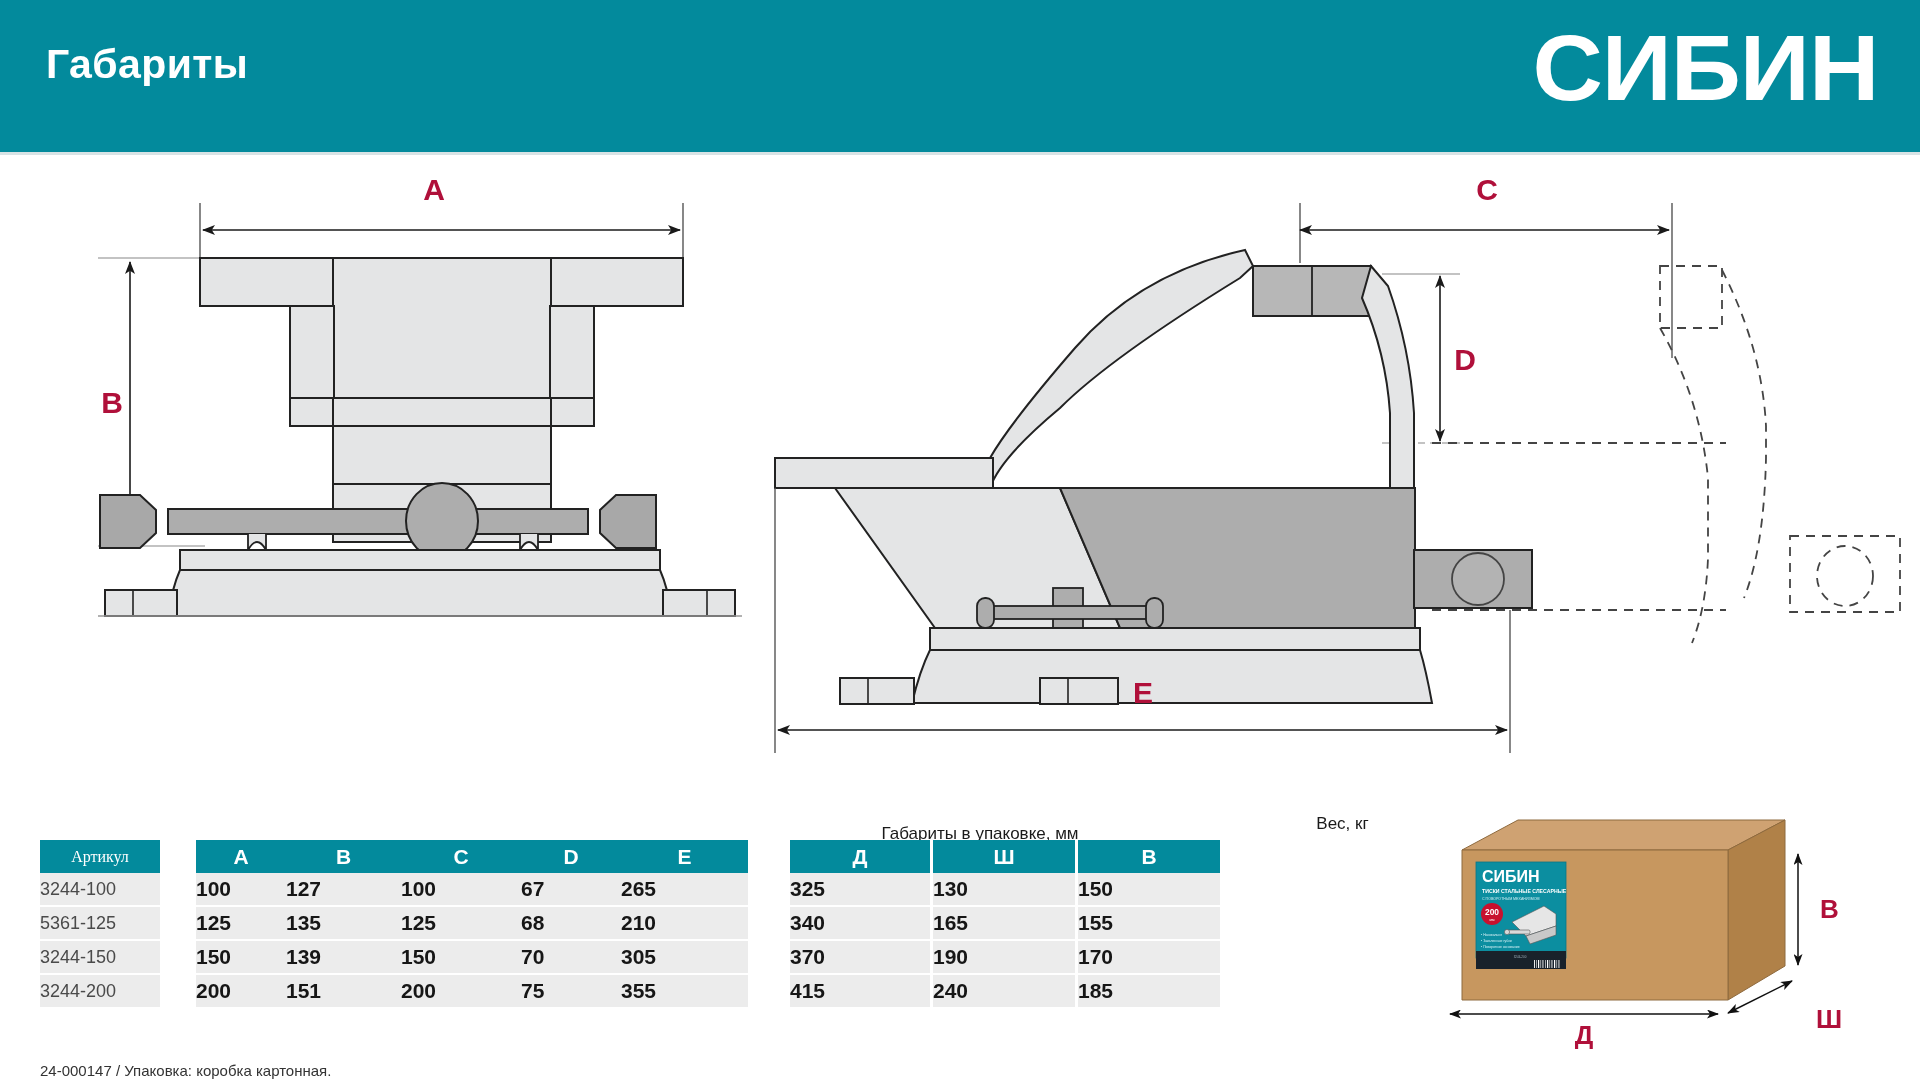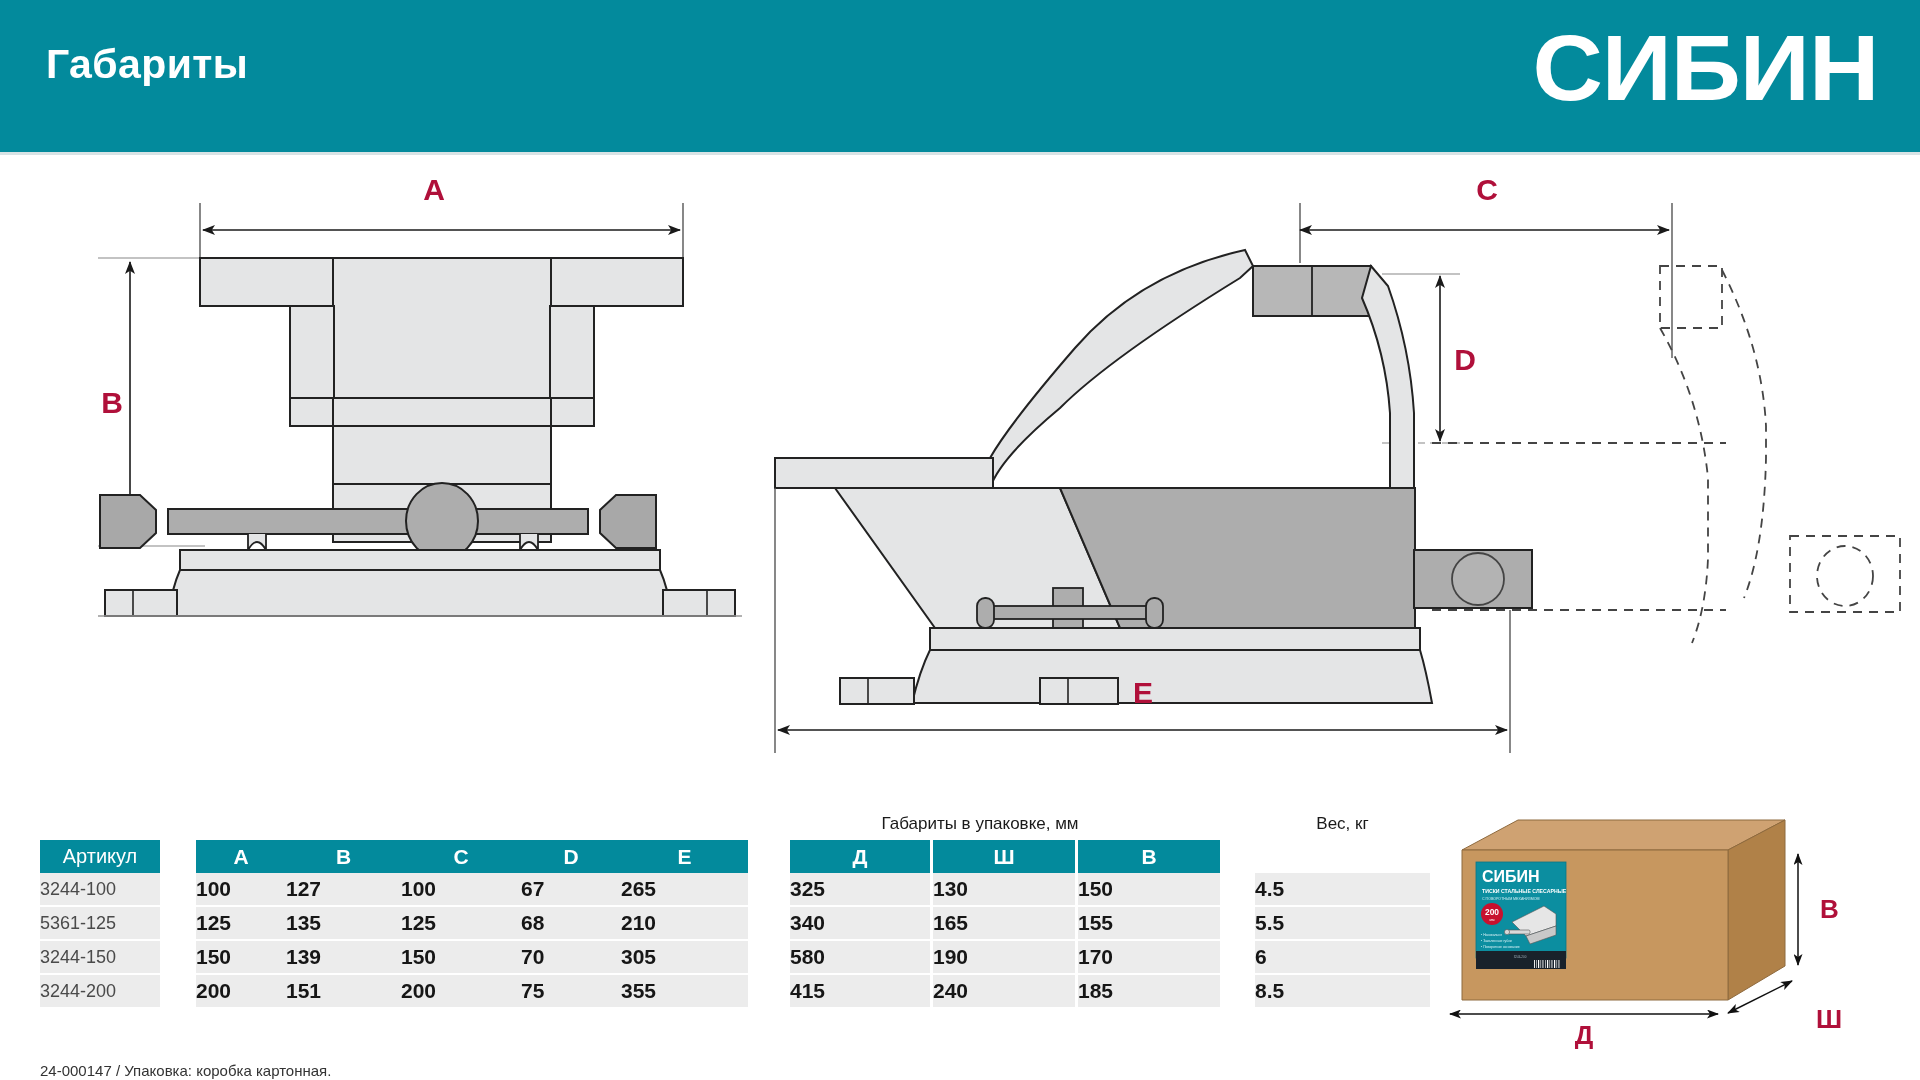--- a/index.html
+++ b/index.html
@@ -48,21 +48,21 @@
     position:absolute;
     font-size:17px;color:#1a1a1a;font-weight:normal;
     white-space:nowrap;text-align:center;
   }
 
   .hdr-cell{
     background:#038a9c;color:#ffffff;
     font-weight:bold;text-align:center;
     font-size:21px;height:33px;line-height:33px;
   }
-  .hdr-cell.small{font-size:20px;font-weight:normal;}
+  .hdr-cell.small{font-size:16px;font-weight:normal;font-family:Liberation Serif, serif;}
 
   .body-cell{
     background:#ececec;color:#161616;
     font-weight:bold;
     font-size:21px;height:32px;line-height:32px;
     border-bottom:2px solid #ffffff;
   }
   .body-cell.art{
     font-weight:normal;color:#4a4a4a;font-size:18px;
   }
@@ -275,21 +275,21 @@
         <tr>
           <td class="body-cell">200</td>
           <td class="body-cell">151</td>
           <td class="body-cell">200</td>
           <td class="body-cell">75</td>
           <td class="body-cell">355</td>
         </tr>
       </tbody>
     </table>
 
-    <div class="grp-caption" style="left:790px;top:14px;width:380px;">Габариты  в упаковке, мм</div>
+    <div class="grp-caption" style="left:790px;top:24px;width:380px;">Габариты  в упаковке, мм</div>
 
     <table class="tbl" style="left:790px;top:40px;">
       <thead>
         <tr>
           <th class="hdr-cell" style="width:140px;">Д</th>
           <td class="cell-sep"></td>
           <th class="hdr-cell" style="width:142px;">Ш</th>
           <td class="cell-sep"></td>
           <th class="hdr-cell" style="width:142px;">В</th>
         </tr>
@@ -303,54 +303,38 @@
           <td class="body-cell">150</td>
         </tr>
         <tr>
           <td class="body-cell">340</td>
           <td class="cell-sep"></td>
           <td class="body-cell">165</td>
           <td class="cell-sep"></td>
           <td class="body-cell">155</td>
         </tr>
         <tr>
-          <td class="body-cell">580</td>
+          <td class="body-cell">370</td>
           <td class="cell-sep"></td>
           <td class="body-cell">190</td>
           <td class="cell-sep"></td>
           <td class="body-cell">170</td>
         </tr>
         <tr>
           <td class="body-cell">415</td>
           <td class="cell-sep"></td>
           <td class="body-cell">240</td>
           <td class="cell-sep"></td>
           <td class="body-cell">185</td>
         </tr>
       </tbody>
     </table>
 
     <div class="grp-caption" style="left:1255px;top:14px;width:175px;">Вес, кг</div>
 
-    <table class="tbl" style="left:1255px;top:73px;">
-      <tbody>
-        <tr>
-            <td class="body-cell" style="width:175px;">4.5</td>
-          </tr>
-        <tr>
-            <td class="body-cell">5.5</td>
-          </tr>
-        <tr>
-            <td class="body-cell">6</td>
-          </tr>
-        <tr>
-            <td class="body-cell">8.5</td>
-          </tr>
-      </tbody>
-    </table>
   </div>
 
   <div class="boxwrap">
     <svg width="470" height="250" viewBox="0 0 470 250" xmlns="http://www.w3.org/2000/svg">
       <defs>
         <marker id="bah" markerWidth="12" markerHeight="9" refX="11" refY="4.5" orient="auto" markerUnits="userSpaceOnUse">
           <path d="M0,0 L12,4.5 L0,9 L3,4.5 Z" fill="#111"></path>
         </marker>
         <marker id="bahs" markerWidth="12" markerHeight="9" refX="1" refY="4.5" orient="auto" markerUnits="userSpaceOnUse">
           <path d="M12,0 L0,4.5 L12,9 L9,4.5 Z" fill="#111"></path>

